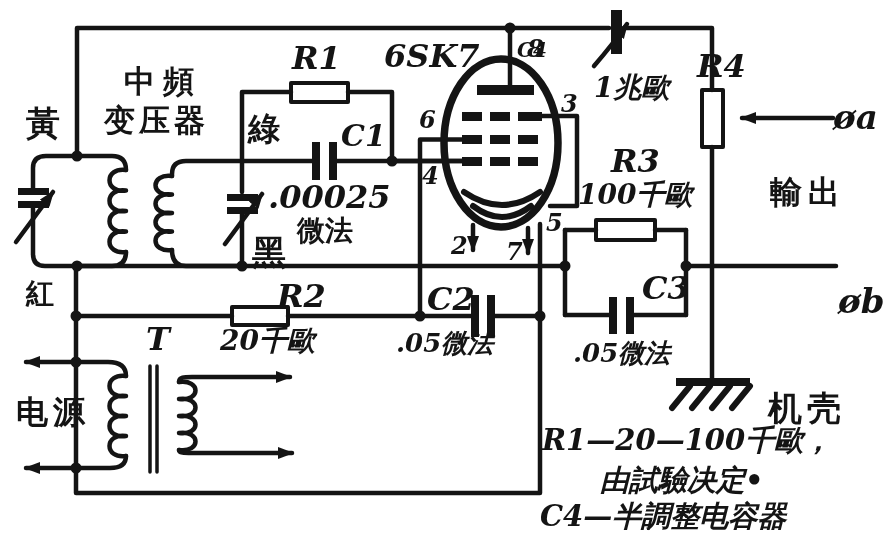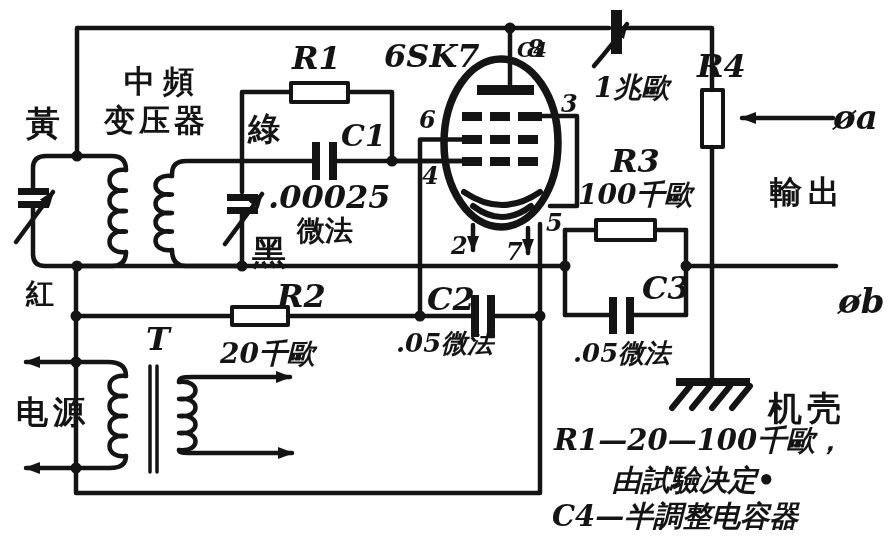--- a/index.html
+++ b/index.html
@@ -5,21 +5,21 @@
   html,body{margin:0;padding:0;background:#e8e8e8;}
   #stage{
     position:relative;width:891px;height:557px;background:#ffffff;
     font-family:"Liberation Sans", sans-serif;color:#111;overflow:hidden;
   }
   #wires{position:absolute;left:0;top:0;}
   .lbl{position:absolute;white-space:nowrap;line-height:1;color:#141414;}
   .zh{font-family:"Liberation Sans", sans-serif;font-weight:700;}
   .it{font-family:"DejaVu Serif", serif;font-style:italic;font-weight:600;}
   .pin{font-family:"DejaVu Serif", serif;font-style:italic;font-weight:600;font-size:24px;}
-  .note{font-family:"DejaVu Serif", serif;font-style:italic;font-weight:600;padding-left:12px;}
+  .note{font-family:"DejaVu Serif", serif;font-style:italic;font-weight:600;}
 </style>
 </head>
 <body>
 
 <div id="stage">
 
   <svg id="wires" width="891" height="557" viewBox="0 0 891 557">
     <defs>
       <marker id="ah" markerUnits="userSpaceOnUse" markerWidth="20" markerHeight="16" refX="14" refY="6" orient="auto">
         <path d="M0,0 L16,6 L0,12 Z" fill="#141414"></path>
@@ -174,21 +174,21 @@
 
   <div class="lbl it" style="left:611px;top:145px;font-size:32px;">R3</div>
   <div class="lbl it" style="left:578px;top:181px;font-size:28px;text-align:center;">100千歐</div>
   <div class="lbl it" style="left:606px;top:272px;font-size:32px;margin-left:36px;">C3</div>
   <div class="lbl it" style="left:573px;top:340px;font-size:26px;">.05微法</div>
   <div class="lbl it" style="left:838px;top:248px;font-size:34px;margin-top:36px;">øb</div>
 
   <div class="lbl it" style="left:427px;top:283px;font-size:32px;text-align:center;">C2</div>
   <div class="lbl it" style="left:396px;top:330px;font-size:26px;">.05微法</div>
   <div class="lbl it" style="left:277px;top:280px;font-size:32px;">R2</div>
-  <div class="lbl it" style="left:220px;top:340px;font-size:28px;">20千歐</div>
+  <div class="lbl it" style="left:220px;top:327px;font-size:28px;">20千歐</div>
 
   <div class="lbl it" style="left:146px;top:323px;font-size:32px;">T</div>
   <div class="lbl zh" style="left:16px;top:396px;font-size:32px;letter-spacing:5px;">电源</div>
 
   <div class="lbl zh" style="left:768px;top:367px;font-size:34px;letter-spacing:5px;margin-top:24px;">机壳</div>
 
   <div class="lbl pin" style="left:527px;top:37px;">8</div>
   <div class="lbl pin" style="left:561px;top:92px;">3</div>
   <div class="lbl pin" style="left:419px;top:108px;">6</div>
   <div class="lbl pin" style="left:422px;top:164px;">4</div>

